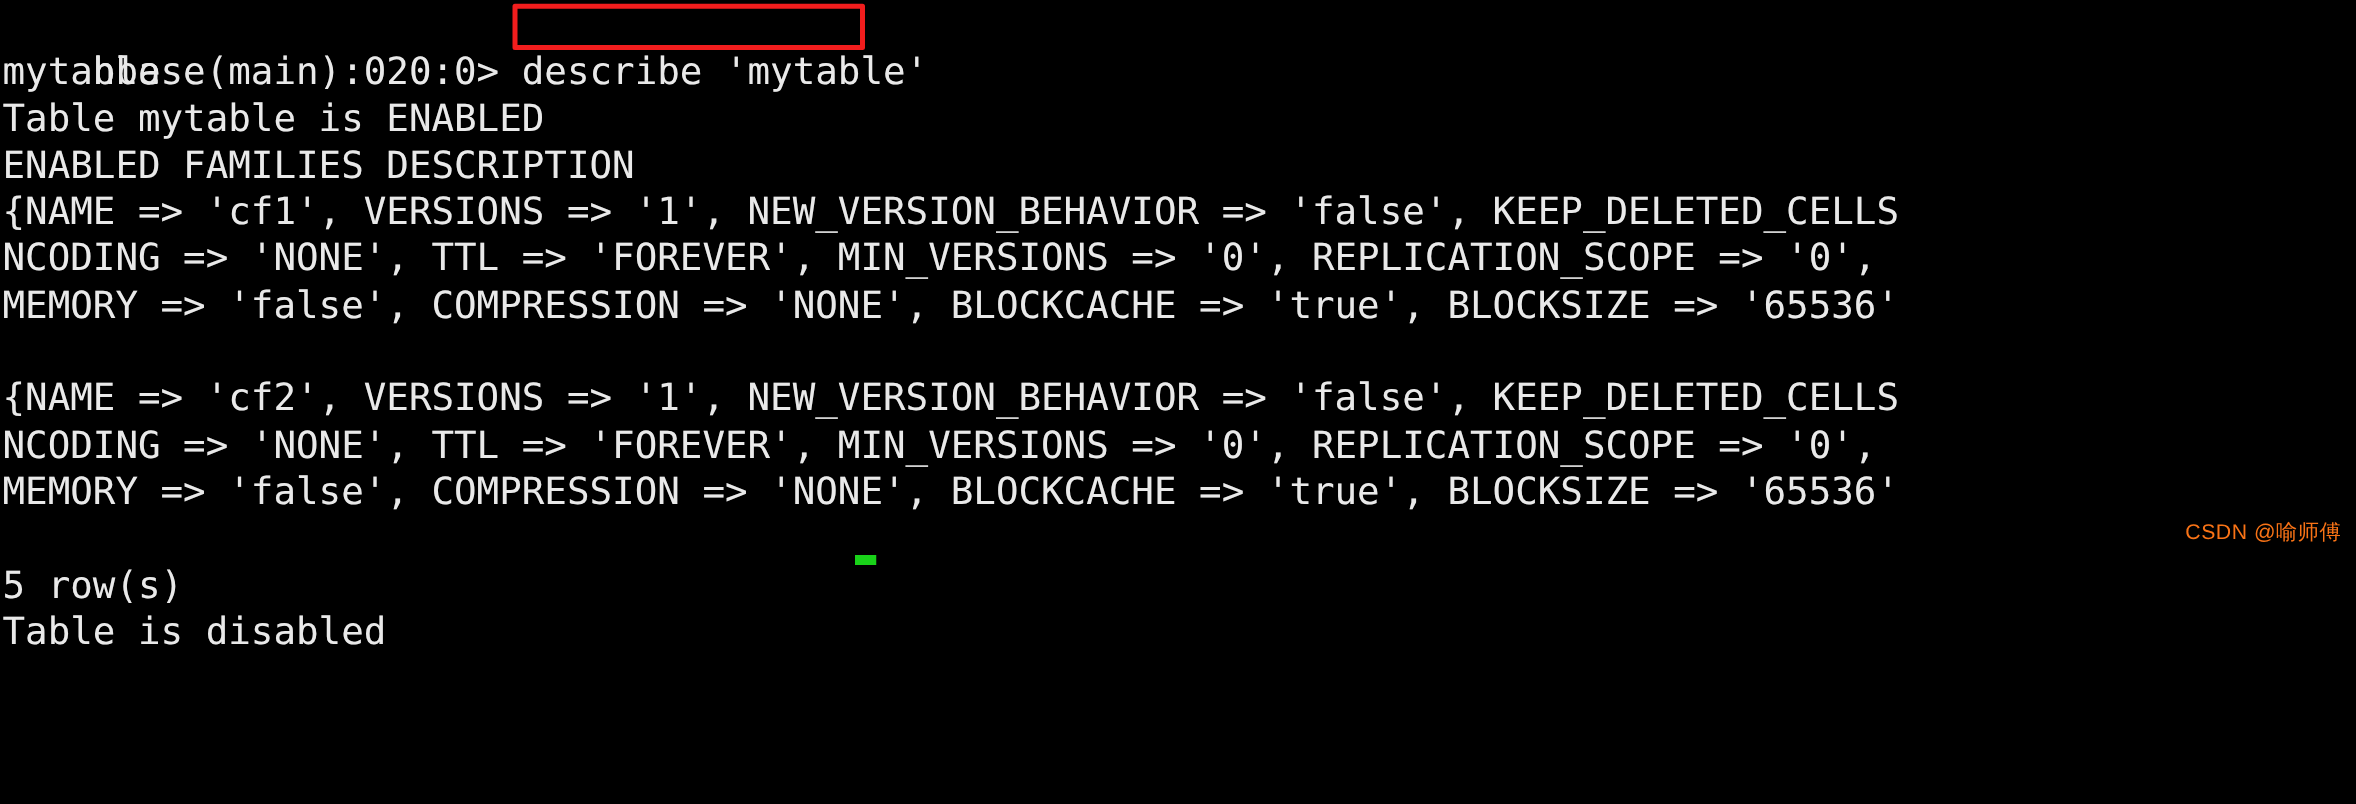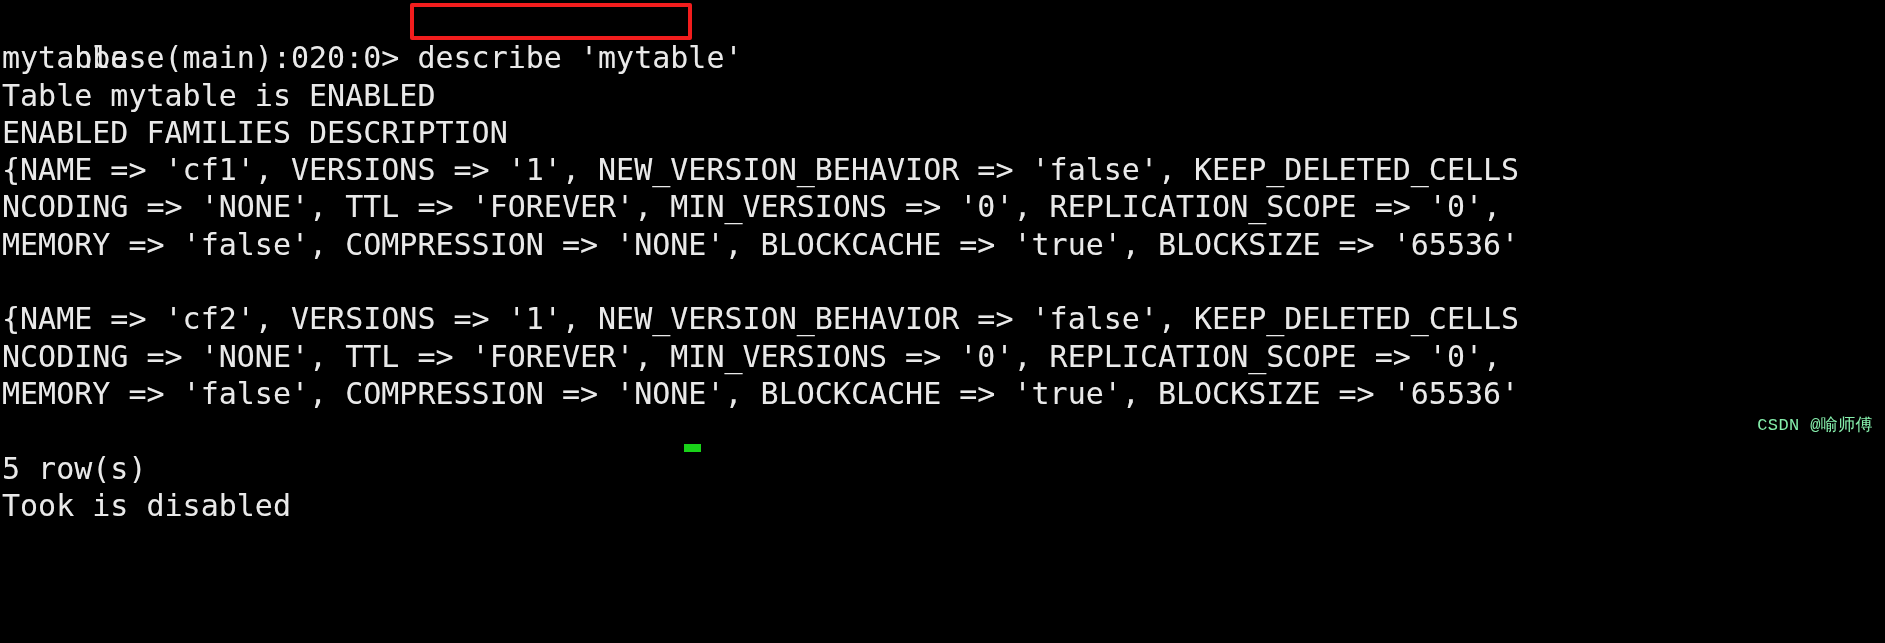--- a/index.html
+++ b/index.html
@@ -60,23 +60,23 @@
     bottom: 0px;
     width: 17px;
     height: 8px;
     background: #19d219;
   }
   
   #watermark {
     position: absolute;
     right: 12px;
     bottom: 8px;
-    font-family: Liberation Mono, monospace;
+    font-family: Liberation Sans, sans-serif;
     font-size: 17px;
-    color: #86efac;
+    color: #f97316;
     letter-spacing: 0.4px;
     white-space: pre;
   }
 </style>
 </head>
 <body>
 
 <div id="terminal">
 
   <div class="line prompt-line">
@@ -89,17 +89,17 @@
   <div class="line">ENABLED FAMILIES DESCRIPTION</div>
   <div class="line">{NAME =&gt; 'cf1', VERSIONS =&gt; '1', NEW_VERSION_BEHAVIOR =&gt; 'false', KEEP_DELETED_CELLS</div>
   <div class="line">NCODING =&gt; 'NONE', TTL =&gt; 'FOREVER', MIN_VERSIONS =&gt; '0', REPLICATION_SCOPE =&gt; '0',</div>
   <div class="line">MEMORY =&gt; 'false', COMPRESSION =&gt; 'NONE', BLOCKCACHE =&gt; 'true', BLOCKSIZE =&gt; '65536'</div>
   <div class="line blank"></div>
   <div class="line">{NAME =&gt; 'cf2', VERSIONS =&gt; '1', NEW_VERSION_BEHAVIOR =&gt; 'false', KEEP_DELETED_CELLS</div>
   <div class="line">NCODING =&gt; 'NONE', TTL =&gt; 'FOREVER', MIN_VERSIONS =&gt; '0', REPLICATION_SCOPE =&gt; '0',</div>
   <div class="line">MEMORY =&gt; 'false', COMPRESSION =&gt; 'NONE', BLOCKCACHE =&gt; 'true', BLOCKSIZE =&gt; '65536'</div>
   <div class="line blank"></div>
   <div class="line">5 row(s)</div>
-  <div class="line">Took is disabled</div>
+  <div class="line">Table is disabled</div>
 
   <div id="cursor-block"></div>
   <div id="watermark">CSDN @喻师傅</div>
 </div>
 
 </body></html>

